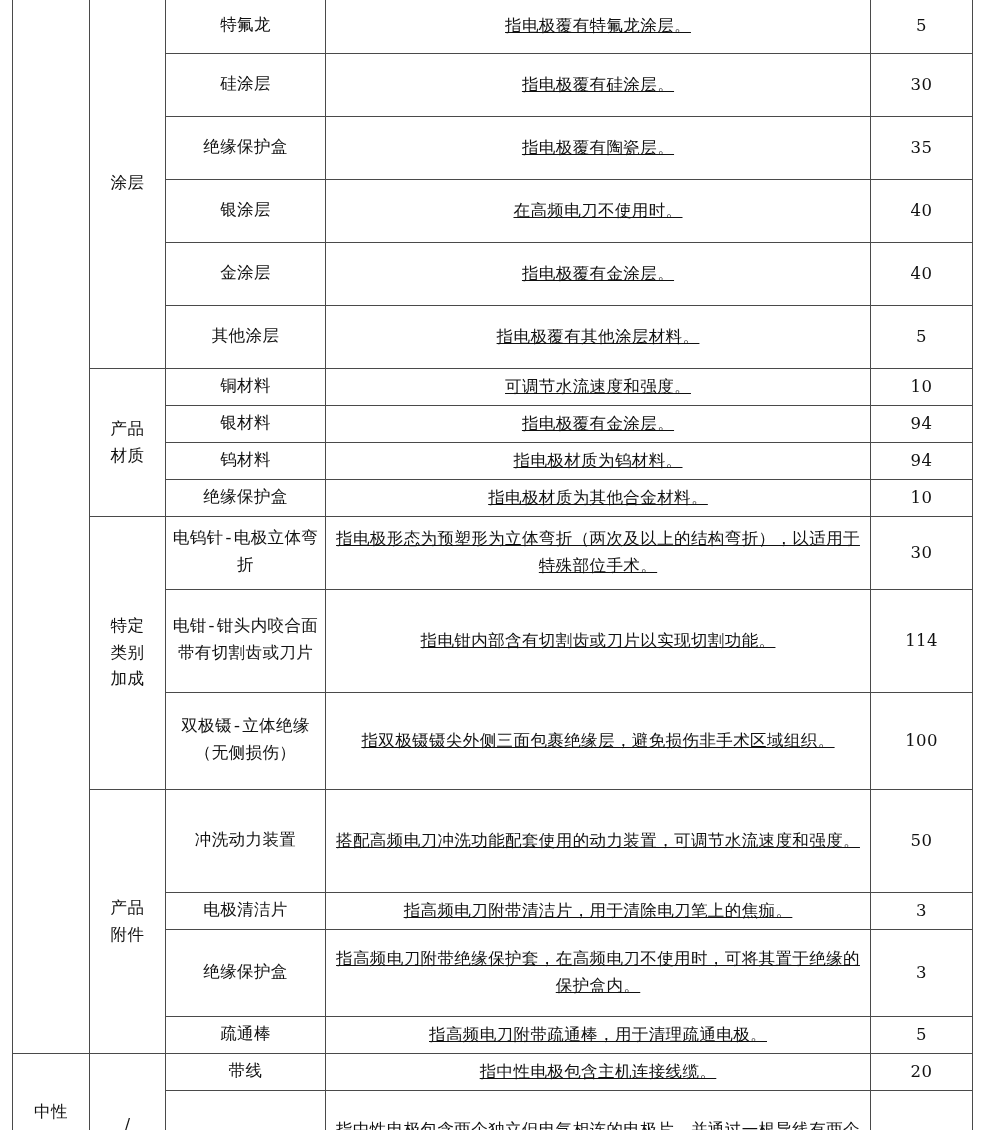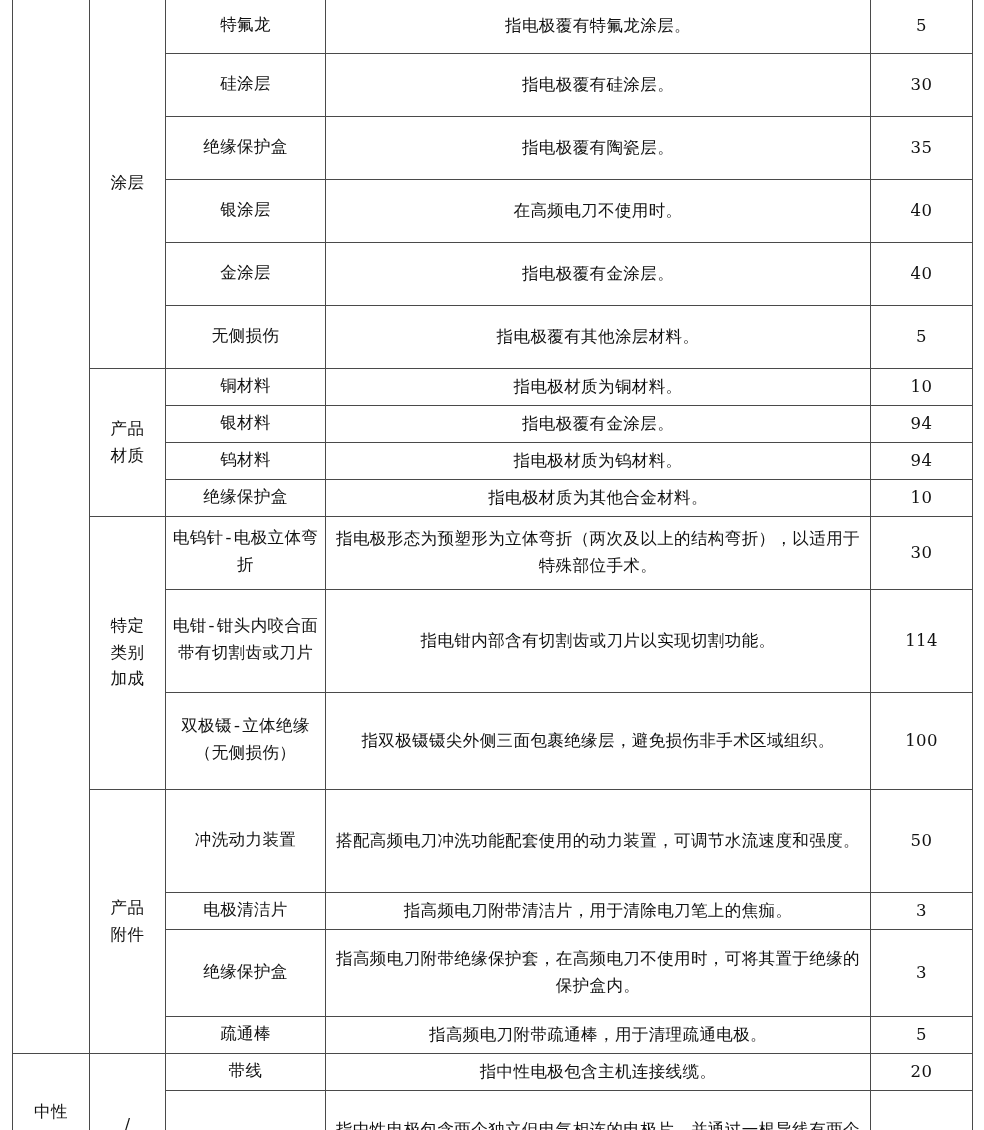--- a/index.html
+++ b/index.html
@@ -61,20 +61,21 @@
     letter-spacing: 0.6px;
     line-height: 1.75;
     font-family: Liberation Mono, monospace;
   }
   td.desc {
     font-size: 16.5px;
     line-height: 1.72;
     letter-spacing: 0.3px;
     padding-left: 10px;
     padding-right: 10px;
+    text-decoration: underline;
   }
   td.score {
     font-size: 16.5px;
     letter-spacing: 0.5px;
   }
   
   tr.h-tall   td { height: 54px; }
   tr.h-short  td { height: 28px; }
   tr.h-mid    td { height: 46px; }
 </style>
@@ -114,32 +115,32 @@
         <td class="item">银涂层</td>
         <td class="desc">在高频电刀不使用时。</td>
         <td class="score">40</td>
       </tr>
       <tr class="h-tall">
         <td class="item">金涂层</td>
         <td class="desc">指电极覆有金涂层。</td>
         <td class="score">40</td>
       </tr>
       <tr class="h-tall">
-        <td class="item">无侧损伤</td>
+        <td class="item">其他涂层</td>
         <td class="desc">指电极覆有其他涂层材料。</td>
         <td class="score">5</td>
       </tr>
 
       <tr class="h-short">
         <td class="group" rowspan="4">
           <div>产品</div>
           <div>材质</div>
         </td>
         <td class="item">铜材料</td>
-        <td class="desc">指电极材质为铜材料。</td>
+        <td class="desc">可调节水流速度和强度。</td>
         <td class="score">10</td>
       </tr>
       <tr class="h-short">
         <td class="item">银材料</td>
         <td class="desc">指电极覆有金涂层。</td>
         <td class="score">94</td>
       </tr>
       <tr class="h-short">
         <td class="item">钨材料</td>
         <td class="desc">指电极材质为钨材料。</td>

